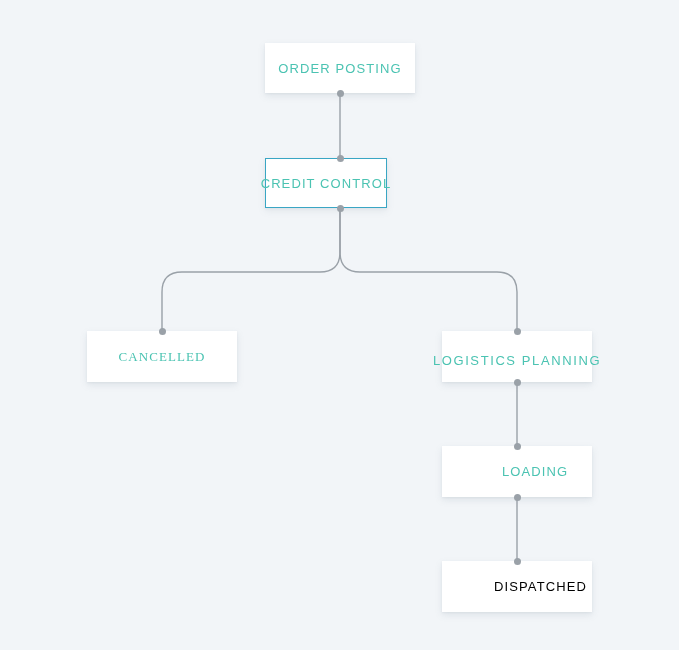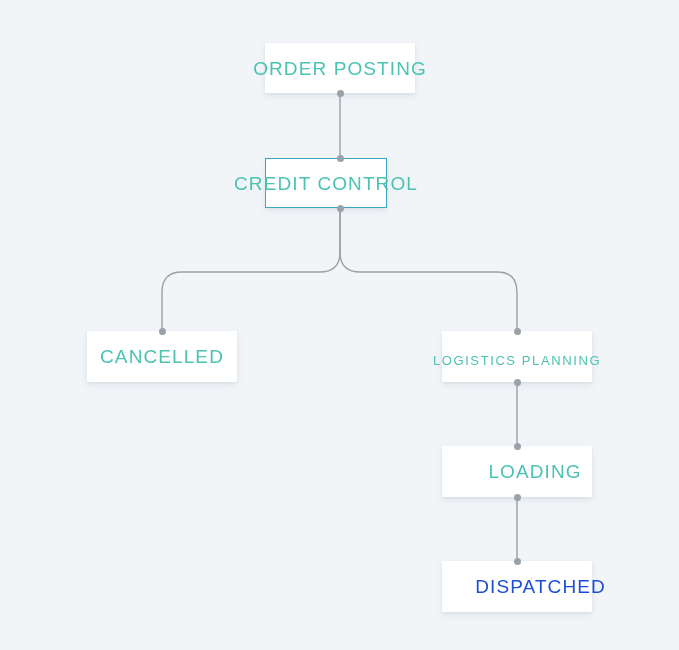--- a/index.html
+++ b/index.html
@@ -40,21 +40,21 @@
     box-shadow: 0 3px 7px rgba(125,140,155,0.16),
                 0 1px 2px rgba(125,140,155,0.10);
   }
   .node.selected {
     border: 1px solid #3aa6c4;
     box-shadow: 0 3px 7px rgba(125,140,155,0.13),
                 0 1px 2px rgba(125,140,155,0.08);
   }
   .node-label {
     color: #4bc3b2;
-    font-size: 19px;
+    font-size: 13px;
     letter-spacing: 1.1px;
     white-space: nowrap;
     font-weight: 400;
     text-align: center;
     line-height: 1;
   }
   .node-label.wide {
     letter-spacing: 1.6px;
     font-size: 13px;
   }
@@ -79,30 +79,30 @@
       <path d="M 517 382 L 517 446" fill="none" stroke="#9aa1a8" stroke-width="1.4" stroke-linecap="round"></path>
       <path d="M 517 497 L 517 561" fill="none" stroke="#9aa1a8" stroke-width="1.4" stroke-linecap="round"></path>
     </svg>
 <div class="node" style="left: 265px; top: 43px; width: 150px; height: 50px;">
       <span class="node-label" style="color: rgb(75, 195, 178);">ORDER POSTING</span>
     </div>
     <div class="node selected" style="left: 265px; top: 158px; width: 122px; height: 50px; border-color: rgb(58, 166, 196);">
       <span class="node-label" style="color: rgb(75, 195, 178);">CREDIT CONTROL</span>
     </div>
     <div class="node" style="left: 87px; top: 331px; width: 150px; height: 51px;">
-      <span class="node-label" style="color: rgb(75, 195, 178);">CANCELLED</span>
+      <span class="node-label" style="color: rgb(75, 195, 178); font-family: Liberation Serif, serif;">CANCELLED</span>
     </div>
     <div class="node" style="left: 442px; top: 331px; width: 150px; height: 51px;">
       <span class="node-label wide" style="color: rgb(75, 195, 178); margin-top: 8px;">LOGISTICS  PLANNING</span>
     </div>
     <div class="node" style="left: 442px; top: 446px; width: 150px; height: 51px; padding-left: 36px;">
       <span class="node-label" style="color: rgb(75, 195, 178);">LOADING</span>
     </div>
     <div class="node" style="left: 442px; top: 561px; width: 150px; height: 51px;">
-      <span class="node-label" style="color: #1d4ed8; padding-left: 47px;">DISPATCHED</span>
+      <span class="node-label" style="color: #000000; padding-left: 47px;">DISPATCHED</span>
     </div>
     <div class="port" style="left: 340px; top: 93px; background: rgb(154, 161, 168);"></div>
     <div class="port" style="left: 340px; top: 158px; background: rgb(154, 161, 168);"></div>
     <div class="port" style="left: 340px; top: 208px; background: rgb(154, 161, 168);"></div>
     <div class="port" style="left: 162px; top: 331px; background: rgb(154, 161, 168);"></div>
     <div class="port" style="left: 517px; top: 331px; background: rgb(154, 161, 168);"></div>
     <div class="port" style="left: 517px; top: 382px; background: rgb(154, 161, 168);"></div>
     <div class="port" style="left: 517px; top: 446px; background: rgb(154, 161, 168);"></div>
     <div class="port" style="left: 517px; top: 497px; background: rgb(154, 161, 168);"></div>
     <div class="port" style="left: 517px; top: 561px; background: rgb(154, 161, 168);"></div>

